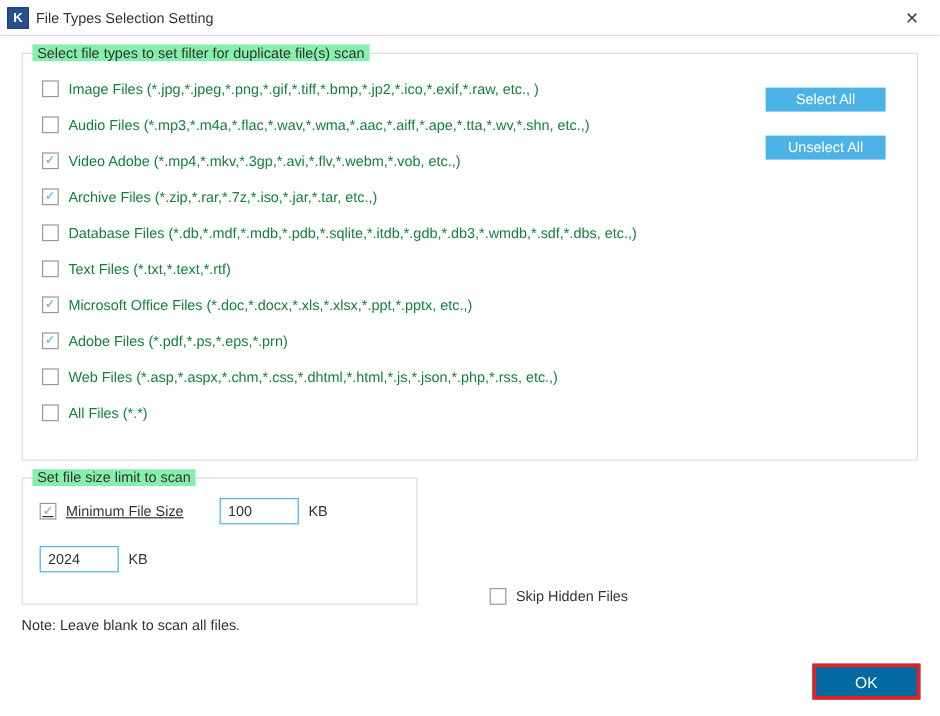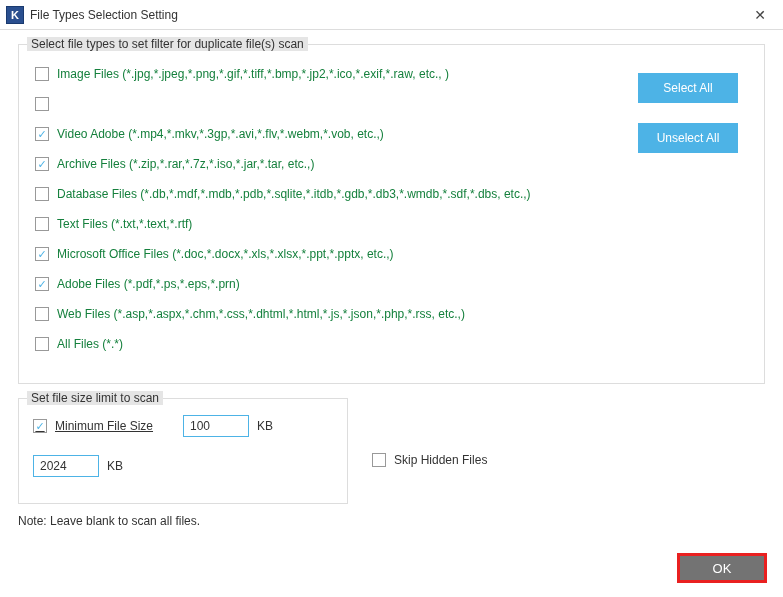--- a/index.html
+++ b/index.html
@@ -52,21 +52,21 @@
     .groupbox {
       border: 1px solid #ddd;
       padding: 14px 16px 16px 16px;
       margin-bottom: 14px;
       position: relative;
     }
     .groupbox-title {
       position: absolute;
       top: -8px;
       left: 8px;
-      background: #e5e5e5;
+      background: #86efac;
       padding: 0 4px;
       font-size: 12px;
       color: #333;
     }
     .filetypes-area {
       display: flex;
     }
     .filetypes-list {
       flex: 1;
       padding-top: 8px;
@@ -97,31 +97,32 @@
     }
     .side-buttons {
       width: 110px;
       padding-top: 14px;
     }
     .btn {
       background: #4db3e6;
       color: #fff;
       border: none;
       width: 100px;
-      height: 30px;
+      height: 20px;
       font-size: 12px;
       display: flex;
       align-items: center;
       justify-content: center;
       margin-bottom: 20px;
       cursor: pointer;
     }
     .bottom-area {
       display: flex;
-      align-items: center;
+      align-items: flex-end;
+      gap: 36px;
     }
     .size-group {
       border: 1px solid #ddd;
       padding: 16px 14px 8px 14px;
       width: 330px;
       position: relative;
       margin-right: 24px;
     }
     .size-row {
       display: flex;
@@ -160,21 +161,21 @@
       font-size: 12px;
       color: #333;
       margin-top: 10px;
     }
     .ok-area {
       position: absolute;
       right: 16px;
       bottom: 14px;
     }
     .ok-btn {
-      background: #737373;
+      background: #0369a1;
       color: #fff;
       width: 90px;
       height: 30px;
       font-size: 13px;
       display: flex;
       align-items: center;
       justify-content: center;
       cursor: pointer;
       border: 3px solid #e92020;
     }
@@ -197,20 +198,21 @@
     <div class="groupbox">
       <div class="groupbox-title">Select file types to set filter for duplicate file(s) scan</div>
       <div class="filetypes-area">
         <div class="filetypes-list" id="filetypes-list">
             <div class="filetype-row">
               <div class="checkbox"></div>
               <span>Image Files  (*.jpg,*.jpeg,*.png,*.gif,*.tiff,*.bmp,*.jp2,*.ico,*.exif,*.raw, etc., )</span>
             </div>
             <div class="filetype-row">
               <div class="checkbox"></div>
+              <span>Audio Files (*.mp3,*.m4a,*.flac,*.wav,*.wma,*.aac,*.aiff,*.ape,*.tta,*.wv,*.shn, etc.,)</span>
             </div>
             <div class="filetype-row">
               <div class="checkbox checked"></div>
               <span>Video Adobe (*.mp4,*.mkv,*.3gp,*.avi,*.flv,*.webm,*.vob, etc.,)</span>
             </div>
             <div class="filetype-row">
               <div class="checkbox checked"></div>
               <span>Archive Files (*.zip,*.rar,*.7z,*.iso,*.jar,*.tar, etc.,)</span>
             </div>
             <div class="filetype-row">

